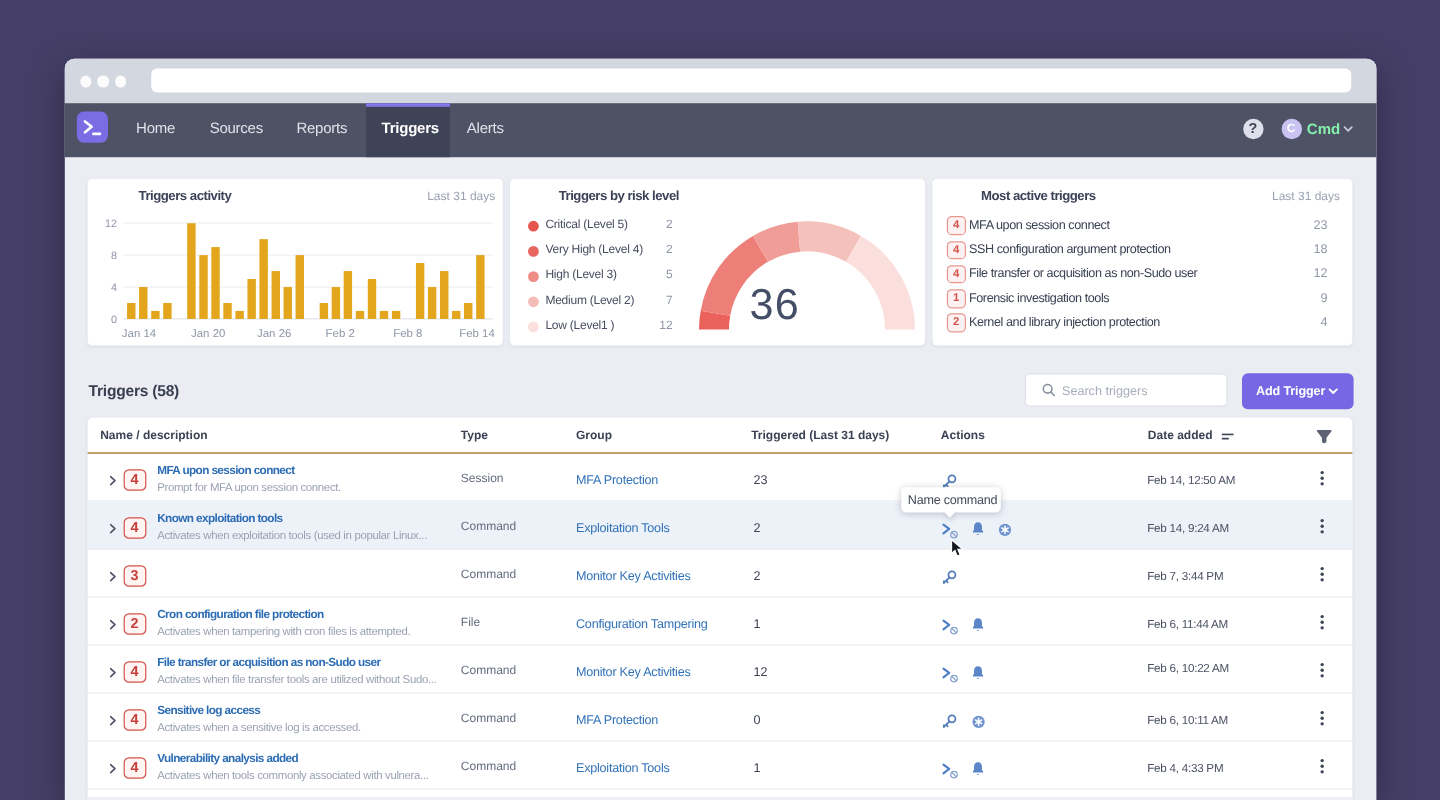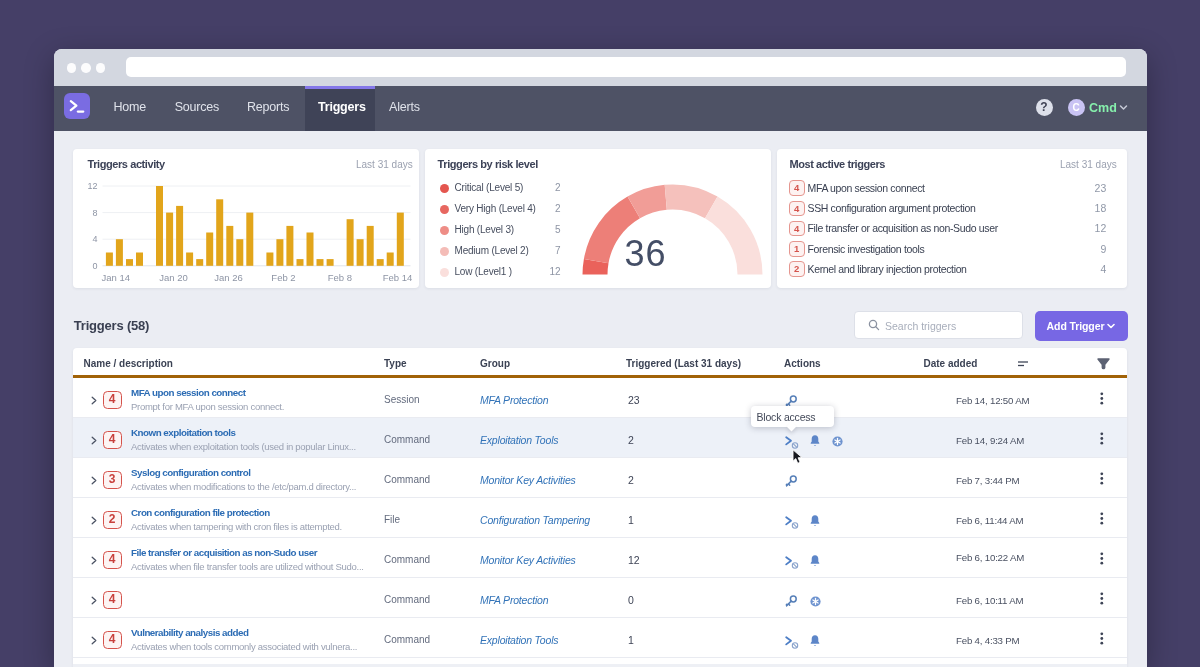--- a/index.html
+++ b/index.html
@@ -1,29 +1,29 @@
 <!DOCTYPE html>
 <html><head><meta charset="utf-8">
 <style>
 * { margin:0; padding:0; box-sizing:border-box; }
 body { width:1200px; height:667px; background:#453f67; font-family:"Liberation Sans",sans-serif; position:relative; overflow:hidden; }
 .ab { position:absolute; }
 .card { position:absolute; background:#fff; border-radius:4px; box-shadow:0 1px 3px rgba(40,45,80,.08); }
-.ctitle { font-size:11px; font-weight:bold; color:#3c4257; letter-spacing:-.42px; }
+.ctitle { font-size:11px; font-weight:bold; color:#3c4257; letter-spacing:-.42px;margin-left:28px; }
 .cmuted { font-size:10px; color:#9ba1b0; }
 .leglab { font-size:10px; color:#474e5f; letter-spacing:-.2px; }
 .legval { font-size:10px; color:#8d94a4; }
 .abadge { width:15.5px; height:15.5px; border:1px solid #e5968f; background:#fdf2f1; border-radius:4px; color:#d4544d; font-size:9.5px; font-weight:bold; text-align:center; line-height:14px; }
 .actlab { font-size:10.5px; color:#3a4152; letter-spacing:-.35px; }
 .actval { font-size:10.5px; color:#9098a8; }
 .rbadge { width:19px; height:18px; border:1.7px solid #d5524b; background:#fdf4f3; border-radius:4.5px; color:#c8403c; font-size:12px; font-weight:bold; text-align:center; line-height:14.5px; }
 .rtitle { font-size:9.8px; font-weight:bold; color:#2c6cb4; letter-spacing:-.5px; white-space:nowrap; }
 .rdesc { font-size:9.5px; color:#9aa1b2; letter-spacing:-.28px; margin-top:3px; white-space:nowrap; }
 .rtype { font-size:10px; color:#636b7e; }
-.rgroup { font-size:10.5px; color:#3273b8; letter-spacing:-.2px;font-style:italic; }
+.rgroup { font-size:10.5px; color:#3273b8; letter-spacing:-.2px; }
 .rtrig { font-size:10.5px; color:#3e4456; }
 .rdate { font-size:9.7px; color:#4a5162; letter-spacing:-.2px; }
 .hcell { font-size:10px; font-weight:bold; color:#3b4254; position:absolute; top:10px; }
 .navitem { position:absolute; top:99.5px; font-size:12.5px; color:#dfe2ea; letter-spacing:-.2px; }
 </style></head>
 <body>
 
 <div class="ab" style="left:53.5px;top:49px;width:1093.5px;height:618px;background:#ebedf3;border-radius:8px 8px 0 0;box-shadow:0 8px 30px rgba(0,0,0,.3)"></div>
 
 <div class="ab" style="left:53.5px;top:49px;width:1093.5px;height:36.5px;background:#d3d7e0;border-radius:8px 8px 0 0"></div>
@@ -165,27 +165,27 @@
     <path d="M7.8 7.8 L10.6 10.6" stroke="#8a91a0" stroke-width="1.3" stroke-linecap="round"></path>
   </svg>
 <div class="ab" style="left:885px;top:319.5px;font-size:10.5px;color:#a8aebb">Search triggers</div>
 <div class="ab" style="left:1035px;top:310.5px;width:92.5px;height:30px;background:#7767e4;border-radius:5px"></div>
 <div class="ab" style="left:1046.6px;top:320px;font-size:10.5px;font-weight:bold;color:#fff;letter-spacing:-.1px">Add Trigger</div>
 <svg class="ab" style="left:1106.5px;top:322.5px" width="8" height="6" viewBox="0 0 8 6">
     <path d="M1 1.5 L4 4.5 L7 1.5" stroke="#fff" stroke-width="1.6" fill="none" stroke-linecap="round" stroke-linejoin="round"></path>
   </svg>
 
 <div class="ab" style="left:72.5px;top:348px;width:1054.5px;height:319px;background:#fff;border-radius:4px 4px 0 0;box-shadow:0 1px 3px rgba(40,45,80,.08)"></div>
-<div class="ab" style="left:72.5px;top:348px;width:1054.5px;height:29.5px;border-bottom:3px solid #a16207">
+<div class="ab" style="left:72.5px;top:348px;width:1054.5px;height:29.5px;border-bottom:1px solid #a16207">
 <div class="hcell" style="left:11px">Name / description</div>
 <div class="hcell" style="left:311.5px">Type</div>
 <div class="hcell" style="left:407.5px">Group</div>
 <div class="hcell" style="left:553.5px">Triggered (Last 31 days)</div>
 <div class="hcell" style="left:711.5px">Actions</div>
-<div class="hcell" style="left:851px">Date added</div>
+<div class="hcell" style="left:884px">Date added</div>
 <svg class="ab" style="left:945px;top:12.5px" width="12" height="6" viewBox="0 0 12 6">
       <g stroke="#3f4657" stroke-width="1.3">
         <line x1="0" y1="1" x2="10" y2="1"></line>
         <line x1="0" y1="4.5" x2="6" y2="4.5"></line>
       </g>
     </svg>
 <svg class="ab" style="left:1024.5px;top:10px" width="13" height="12" viewBox="0 0 13 12">
       <path d="M1 1 L12 1 L7.7 6.6 L7.7 9.4 A1.2 1.2 0 0 1 5.3 9.4 L5.3 6.6 Z" fill="#5c6273" stroke="#5c6273" stroke-width="1.4" stroke-linejoin="round"></path>
     </svg>
 </div>
@@ -256,24 +256,20 @@
         <circle cx="1.8" cy="6.5" r="1.4"></circle>
         <circle cx="1.8" cy="11.2" r="1.4"></circle>
       </g>
     </svg>
   </div>
 <div class="ab" style="left:72.5px;top:458px;width:1054.5px;height:40px;border-bottom:1px solid #e9ebf1">
     <svg class="ab" style="left:18px;top:18.3px" width="6" height="9" viewBox="0 0 6 9">
       <path d="M1.2 1.2 L4.8 4.5 L1.2 7.8" stroke="#4a5263" stroke-width="1.3" fill="none" stroke-linecap="round" stroke-linejoin="round"></path>
     </svg>
     <div class="ab rbadge" style="left:30px;top:13.3px">3</div>
-    <div class="ab" style="left:58.5px;top:9px;width:240px">
-      <div class="rtitle">Syslog configuration control</div>
-      <div class="rdesc">Activates when modifications to the /etc/pam.d directory...</div>
-    </div>
     <div class="ab rtype" style="left:311.5px;top:15.5px">Command</div>
     <div class="ab rgroup" style="left:407.5px;top:15.5px">Monitor Key Activities</div>
     <div class="ab rtrig" style="left:555.5px;top:15.5px">2</div>
     <svg class="ab" style="left:711.5px;top:15.5px" width="14" height="15" viewBox="0 0 14 15">
       <g stroke="#567fb8" stroke-width="1.5" fill="none" stroke-linecap="round">
         <circle cx="9.3" cy="5" r="2.9"></circle>
         <path d="M7.2 7.1 L2.6 11.7"></path>
         <path d="M4.4 9.9 L5.7 11.2"></path>
         <path d="M2.6 11.7 L2.6 10.3"></path>
       </g>
@@ -349,20 +345,24 @@
         <circle cx="1.8" cy="6.5" r="1.4"></circle>
         <circle cx="1.8" cy="11.2" r="1.4"></circle>
       </g>
     </svg>
   </div>
 <div class="ab" style="left:72.5px;top:578px;width:1054.5px;height:40px;border-bottom:1px solid #e9ebf1">
     <svg class="ab" style="left:18px;top:18.3px" width="6" height="9" viewBox="0 0 6 9">
       <path d="M1.2 1.2 L4.8 4.5 L1.2 7.8" stroke="#4a5263" stroke-width="1.3" fill="none" stroke-linecap="round" stroke-linejoin="round"></path>
     </svg>
     <div class="ab rbadge" style="left:30px;top:13.3px">4</div>
+    <div class="ab" style="left:58.5px;top:9px;width:240px">
+      <div class="rtitle">Sensitive log access</div>
+      <div class="rdesc">Activates when a sensitive log is accessed.</div>
+    </div>
     <div class="ab rtype" style="left:311.5px;top:15.5px">Command</div>
     <div class="ab rgroup" style="left:407.5px;top:15.5px">MFA Protection</div>
     <div class="ab rtrig" style="left:555.5px;top:15.5px">0</div>
     <svg class="ab" style="left:711.5px;top:15.5px" width="14" height="15" viewBox="0 0 14 15">
       <g stroke="#567fb8" stroke-width="1.5" fill="none" stroke-linecap="round">
         <circle cx="9.3" cy="5" r="2.9"></circle>
         <path d="M7.2 7.1 L2.6 11.7"></path>
         <path d="M4.4 9.9 L5.7 11.2"></path>
         <path d="M2.6 11.7 L2.6 10.3"></path>
       </g>
@@ -413,16 +413,16 @@
         <circle cx="1.8" cy="1.8" r="1.4"></circle>
         <circle cx="1.8" cy="6.5" r="1.4"></circle>
         <circle cx="1.8" cy="11.2" r="1.4"></circle>
       </g>
     </svg>
   </div>
 <div class="ab" style="left:72.5px;top:663.5px;width:1054.5px;height:3.5px;background:#eef0f5"></div>
 
 <div class="ab" style="left:750.8px;top:406px;width:83px;height:21px;background:#fff;border-radius:4px;box-shadow:0 1px 6px rgba(30,35,60,.25)"></div>
 <div class="ab" style="left:788px;top:423px;width:7px;height:7px;background:#fff;transform:rotate(45deg);box-shadow:2px 2px 4px rgba(30,35,60,.12)"></div>
-<div class="ab" style="left:756.5px;top:411px;font-size:10.5px;color:#434959;letter-spacing:-.2px">Block access</div>
+<div class="ab" style="left:756.5px;top:411px;font-size:10.5px;color:#434959;letter-spacing:-.2px">Name command</div>
 
 <svg class="ab" style="left:791.5px;top:448.5px" width="13" height="17" viewBox="0 0 13 17">
     <path d="M1 0.8 L1 12.2 L3.8 9.6 L5.7 14.3 L8.1 13.3 L6.1 8.8 L10 8.6 Z" fill="#16181f" stroke="#fff" stroke-width="0.9"></path>
   </svg>
 </body></html>

